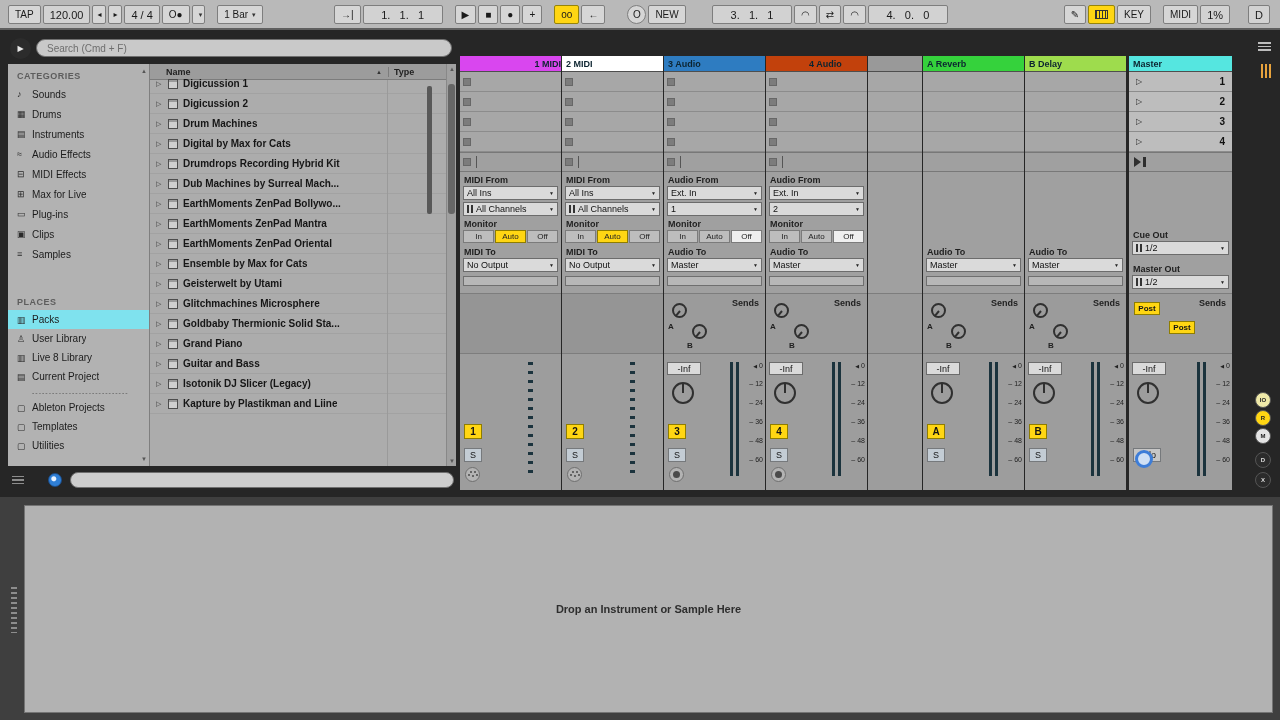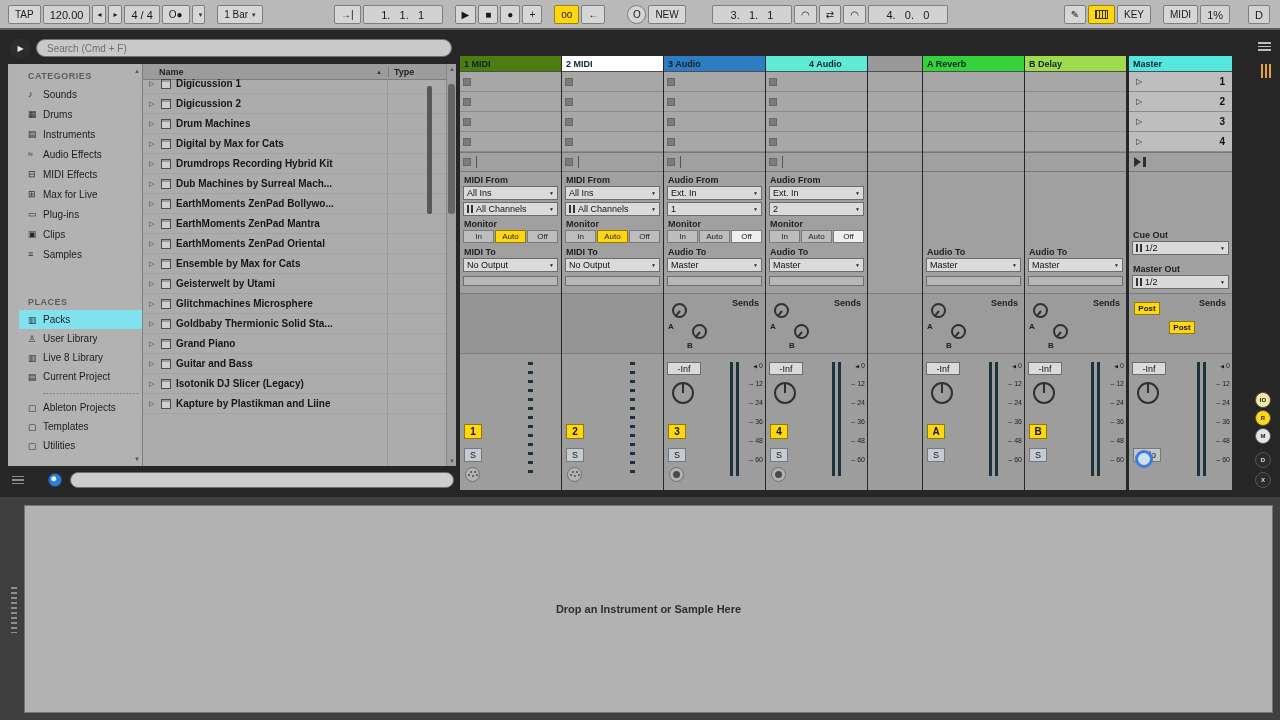--- a/index.html
+++ b/index.html
@@ -33,22 +33,22 @@
 
   
   .browser{position:absolute;left:8px;top:36px;width:448px;height:454px;}
   .prevbtn{position:absolute;left:2px;top:2px;width:21px;height:21px;border-radius:50%;
     background:#2c2c2c;color:#e8e8e8;display:flex;align-items:center;justify-content:center;font-size:8px;}
   .search{position:absolute;left:28px;top:3px;width:416px;height:18px;border-radius:9px;
     border:1px solid #6f6f6f;background:#c9c9c9;font-size:10px;padding:0 10px;color:#222;
     font-family:"Liberation Sans",sans-serif;outline:none;}
   .search::placeholder{color:#6e6e6e;}
   .bbody{position:absolute;left:0;top:28px;width:448px;height:402px;background:#b1b1b1;display:flex;}
-  .sidebar{position:relative;width:124px;height:402px;background:#b2b2b2;
-    border-right:1px solid #7f7f7f;overflow:hidden;margin-left:11px;}
+  .sidebar{position:relative;width:142px;height:402px;background:#b2b2b2;
+    border-right:1px solid #7f7f7f;overflow:hidden;}
   .sectitle{height:20px;line-height:24px;padding-left:9px;font-size:9px;font-weight:bold;
     letter-spacing:.5px;color:#5d5d5d;}
   .sectitle.places{margin-top:26px;}
   .srow{height:20px;display:flex;align-items:center;padding-left:9px;font-size:10px;color:#1c1c1c;}
   .sicon{width:15px;font-size:9px;color:#2a2a2a;}
   .slabel{white-space:nowrap;overflow:hidden;}
   .placelist .srow{height:19px;}
   .placelist .srow:first-child{background:#7fe2ee;}
   .placelist .srow:nth-child(5){height:12px;font-size:7px;color:#555;letter-spacing:1px;}
   .scrollarrow{position:absolute;right:2px;font-size:6px;color:#555;}
@@ -403,21 +403,21 @@
     <div class="bbar">
       <span class="gripicon"></span>
       <span class="infoicon"></span>
       <input class="bfield" type="text" style="">
     </div>
   </div>
 
   <div class="session">
 
     <div class="track">
-      <div class="thead" style="background: #4d7c0f;">1 MIDI</div>
+      <div class="thead" style="background: #d946ef; text-align: right;">1 MIDI</div>
       <div class="slot">
           <i class="stopsq"></i>
         </div>
       <div class="slot">
           <i class="stopsq"></i>
         </div>
       <div class="slot">
           <i class="stopsq"></i>
         </div>
       <div class="slot">
@@ -574,21 +574,21 @@
             <div>12</div>
             <div>24</div>
             <div>36</div>
             <div>48</div>
             <div>60</div>
           </div>
       </div>
     </div>
 
     <div class="track">
-      <div class="thead" style="background: #5eead4; padding-left: 43px;">4 Audio</div>
+      <div class="thead" style="background: #c2410c; padding-left: 43px;">4 Audio</div>
       <div class="slot">
           <i class="stopsq"></i>
         </div>
       <div class="slot">
           <i class="stopsq"></i>
         </div>
       <div class="slot">
           <i class="stopsq"></i>
         </div>
       <div class="slot">

